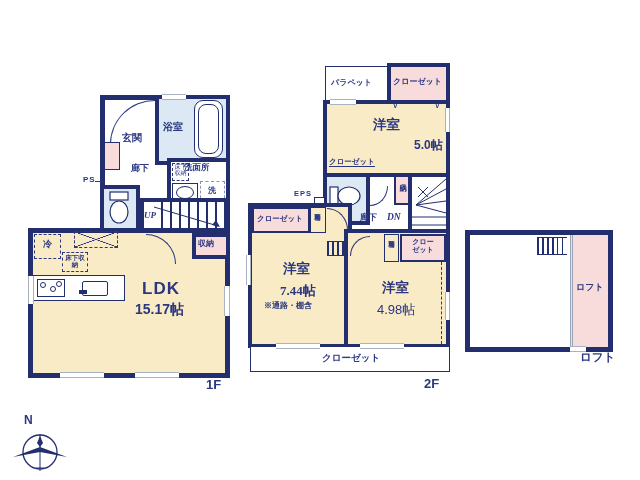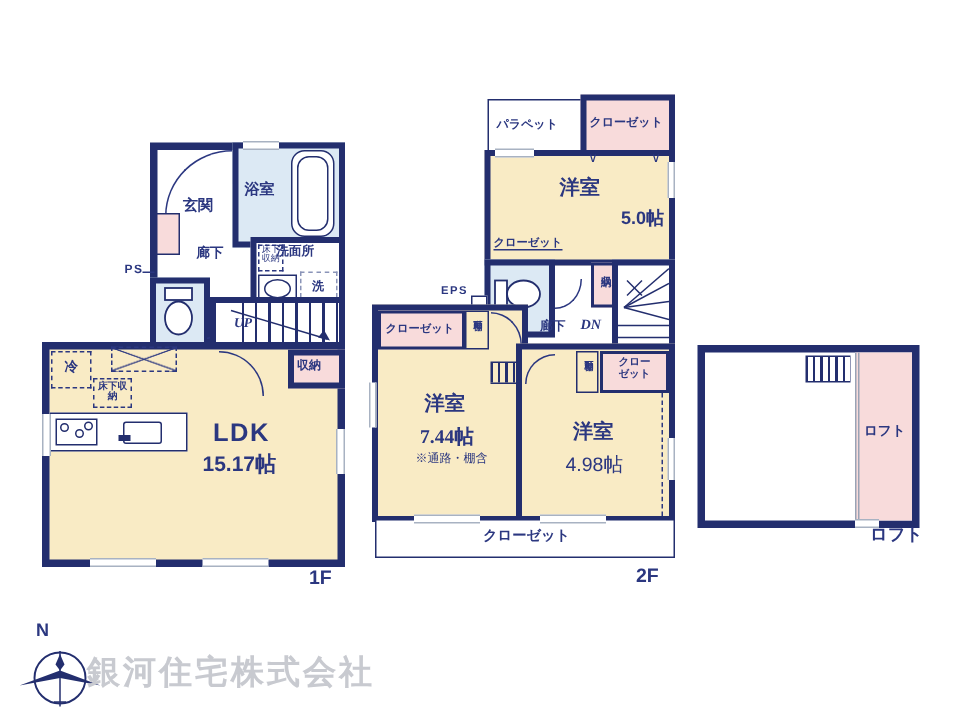--- a/index.html
+++ b/index.html
@@ -86,21 +86,21 @@
     <ellipse class="fixture" cx="13" cy="21" rx="9" ry="11" stroke-width="1.2"></ellipse>
   </svg>
   <div class="arc arc-br" style="left:138px;top:198px;width:19px;height:28px;"></div>
 
   <div class="rm white" style="left:140px;top:198px;width:90px;height:37px;"></div>
   <div class="treads" style="left:161px;top:202px;width:65px;height:29px;"></div>
   <svg class="abs" style="left:150px;top:203px;" width="76" height="28" viewBox="0 0 76 28">
     <line x1="4" y1="4" x2="68" y2="23" stroke="var(--wall)" stroke-width="1"></line>
     <polygon points="70,24 62,22 66,17" fill="var(--wall)"></polygon>
   </svg>
-  <div class="lbl dn" style="left:156px;top:211px;font-size:9px;text-align:center;">UP</div>
+  <div class="lbl dn" style="left:144px;top:211px;font-size:9px;text-align:center;">UP</div>
 
   <div class="shell" style="left:28px;top:228px;width:202px;height:150px;background:var(--cream);"></div>
 
   <div class="dashed" style="left:34px;top:234px;width:27px;height:25px;"></div>
   <div class="lbl" style="left:43px;top:240px;font-size:9px;font-weight:bold;">冷</div>
 
   <div class="xbox" style="left:74px;top:231px;width:44px;height:17px;"></div>
 
   <div class="dashed" style="left:62px;top:252px;width:26px;height:20px;"></div>
   <div class="lbl tinywrap" style="left:63px;top:254px;width:24px;font-size:6.5px;font-weight:bold;white-space:normal;">床下収納</div>
@@ -172,21 +172,21 @@
 
   <div class="rm cream" style="left:248px;top:203px;width:104px;height:145px;"></div>
   <div class="rm thin pink" style="left:252px;top:207px;width:58px;height:26px;"></div>
   <div class="lbl" style="left:257px;top:215px;font-size:7.5px;font-weight:bold;">クローゼット</div>
   <div class="abs" style="left:310px;top:207px;width:16px;height:26px;border:1px solid var(--wall);background:var(--cream);"></div>
   <div class="lbl vtext" style="left:314px;top:209px;font-size:6px;font-weight:bold;letter-spacing:0;">可動棚</div>
   <div class="arc arc-tr" style="left:327px;top:208px;width:21px;height:22px;"></div>
   <div class="ladder-h" style="left:327px;top:241px;width:24px;height:15px;"></div>
   <div class="lbl" style="left:283px;top:262px;font-size:13.5px;font-weight:bold;">洋室</div>
   <div class="lbl" style="left:280px;top:284px;font-size:13px;font-weight:bold;font-family:Liberation Serif, serif;">7.44帖</div>
-  <div class="lbl" style="left:277px;top:302px;font-size:8px;font-weight:normal;">※通路・棚含</div>
+  <div class="lbl" style="left:264px;top:302px;font-size:8px;font-weight:bold;">※通路・棚含</div>
   <div class="win-v" style="left:246px;top:255px;width:5px;height:30px;"></div>
 
   <div class="rm cream" style="left:344px;top:229px;width:106px;height:119px;"></div>
   <div class="arc arc-tl" style="left:350px;top:236px;width:20px;height:20px;"></div>
   <div class="abs" style="left:384px;top:234px;width:15px;height:28px;border:1px solid var(--wall);background:var(--cream);"></div>
   <div class="lbl vtext" style="left:388px;top:236px;font-size:6px;font-weight:bold;letter-spacing:0;">可動棚</div>
   <div class="rm thin pink" style="left:400px;top:234px;width:46px;height:28px;"></div>
   <div class="lbl tinywrap" style="left:410px;top:238px;width:26px;font-size:7px;font-weight:bold;white-space:normal;">クローゼット</div>
   <div class="vdash" style="left:441px;top:262px;height:82px;"></div>
   <div class="lbl" style="left:382px;top:281px;font-size:13.5px;font-weight:bold;">洋室</div>
@@ -209,15 +209,14 @@
 
   <svg class="abs" style="left:10px;top:414px;" width="58" height="62" viewBox="0 0 58 62">
     <circle cx="30" cy="38" r="17" fill="none" stroke="var(--wall)" stroke-width="1.3"></circle>
     <line x1="30" y1="20" x2="30" y2="57" stroke="var(--wall)" stroke-width="1"></line>
     <polygon points="30,22 27,29 30,33 33,29" fill="var(--wall)"></polygon>
     <path d="M3 43 L30 33 L57 43 L30 38 Z" fill="var(--wall)"></path>
     <line x1="26" y1="54" x2="34" y2="54" stroke="var(--wall)" stroke-width="1"></line>
   </svg>
   <div class="lbl" style="left:24px;top:414px;font-size:12px;font-weight:bold;">N</div>
 
-  <div class="lbl company" style="left:58px;top:436px;font-size:22px;">銀河住宅株式会社</div>
 
 </div>
 
 </body></html>

